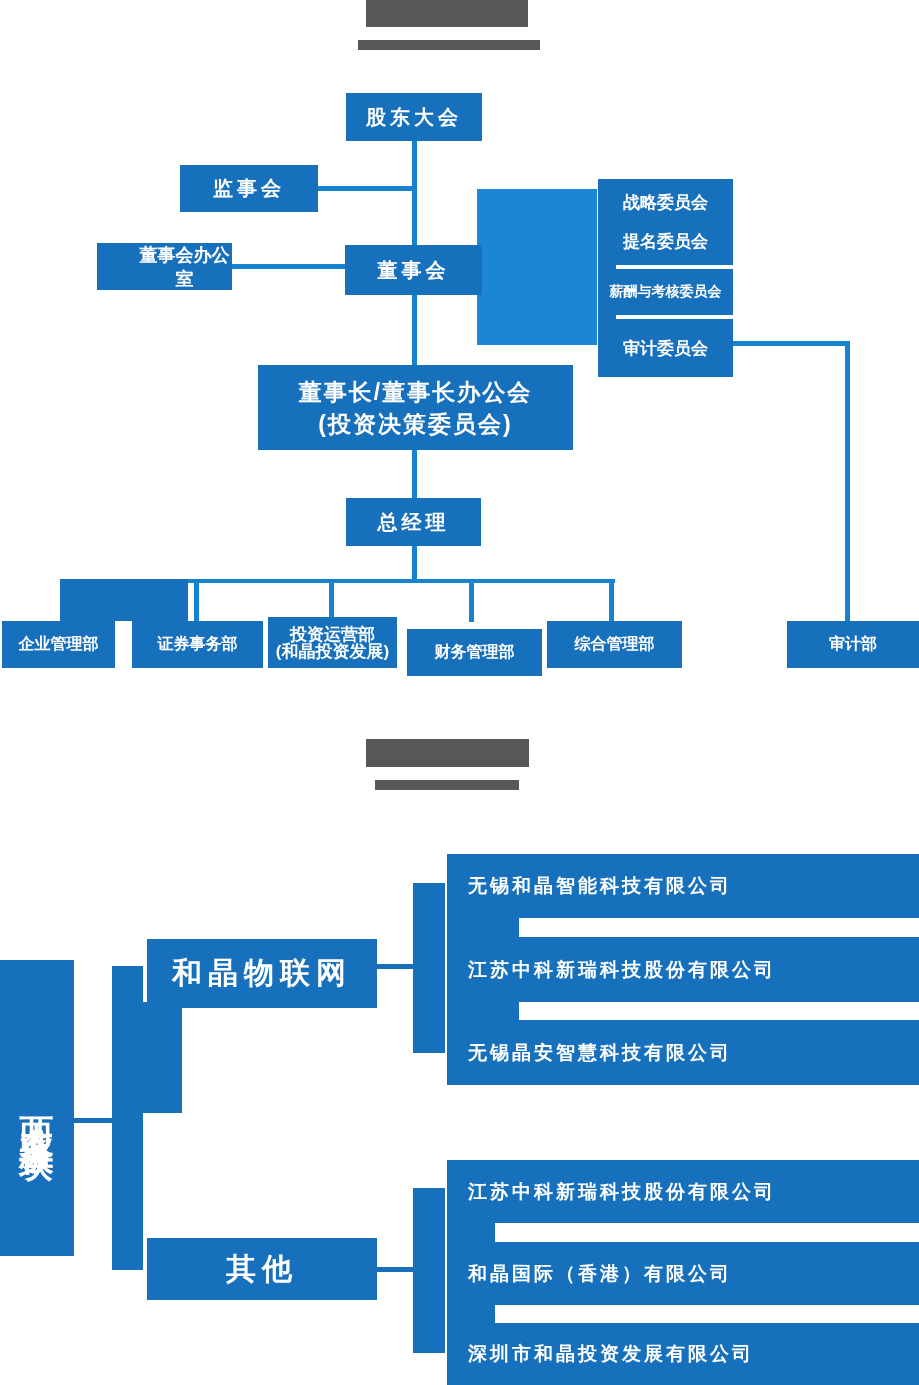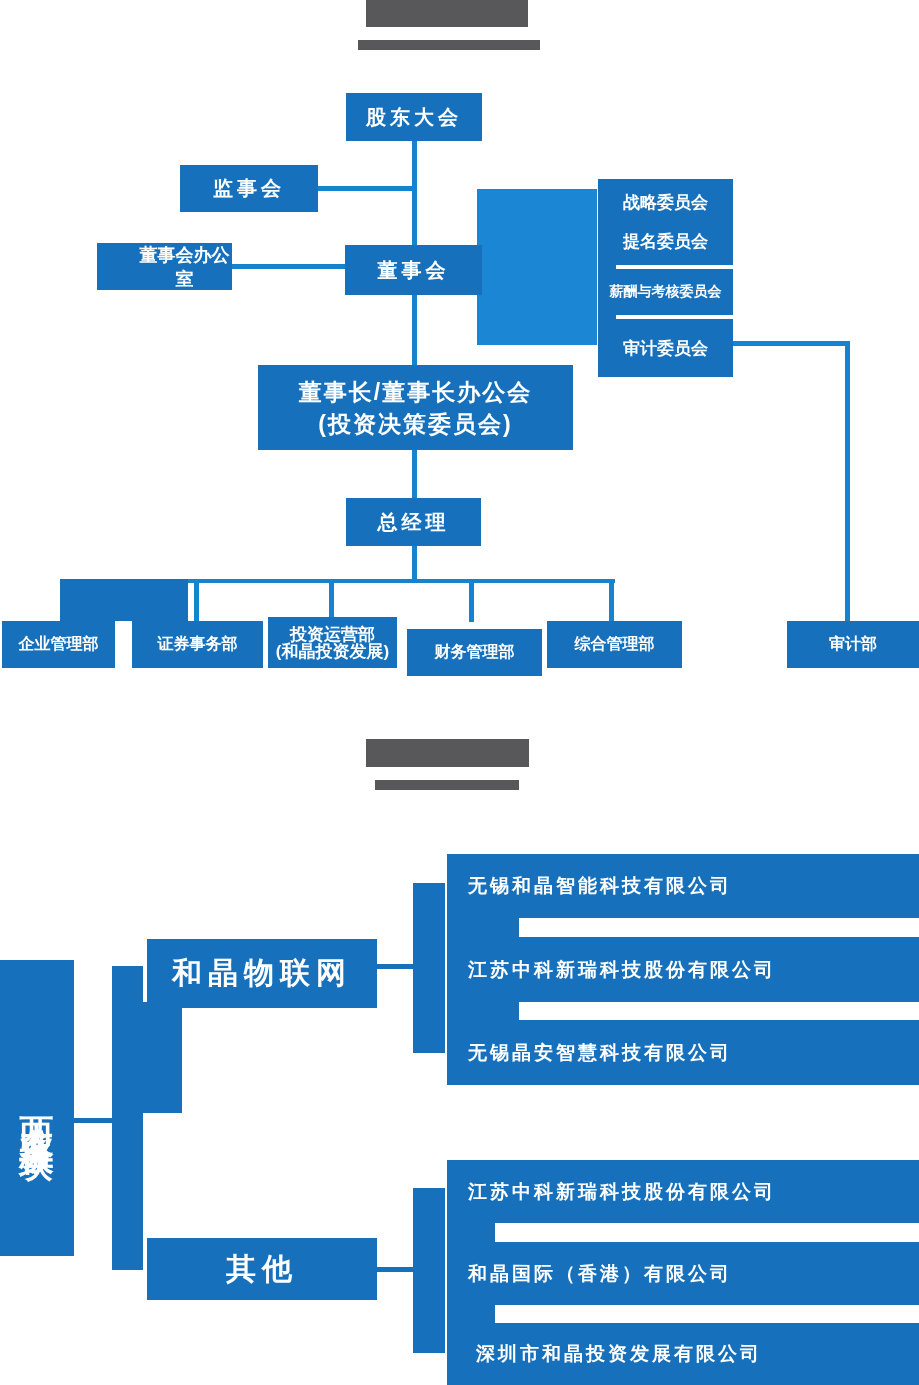--- a/index.html
+++ b/index.html
@@ -102,21 +102,21 @@
   .crow{
     position:absolute;left:0;right:0;color:#ffffff;font-weight:bold;font-size:19px;
     font-family:"Liberation Serif","DejaVu Serif",serif;letter-spacing:3px;
     display:flex;align-items:center;padding-left:21px;box-sizing:border-box;border-radius:10px;
   }
   .g1 .crow.r1{top:0;height:64px;}
   .g1 .crow.r2{top:83px;height:65px;}
   .g1 .crow.r3{top:166px;height:65px;}
   .g2 .crow.r1{top:0;height:63px;}
   .g2 .crow.r2{top:82px;height:63px;}
-  .g2 .crow.r3{top:163px;height:62px;margin-left:8px;}
+  .g2 .crow.r3{top:163px;height:62px;}
 </style>
 </head>
 <body>
 
 <div class="canvas">
 
   <div class="grayblock bar1a"></div>
   <div class="grayblock bar1b"></div>
 
   <div class="box shareholders">股东大会</div>

